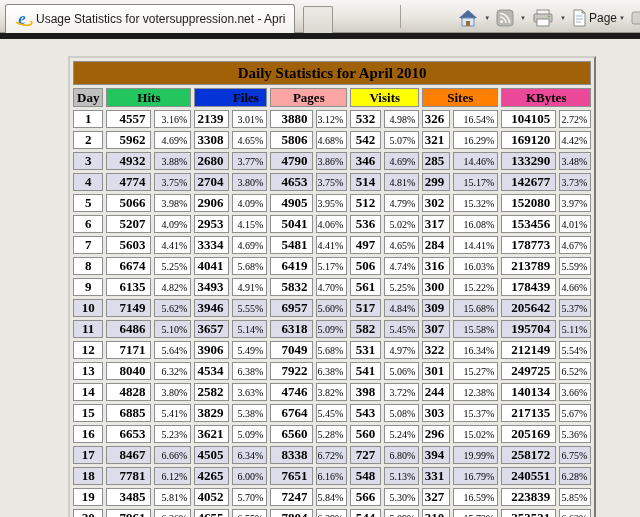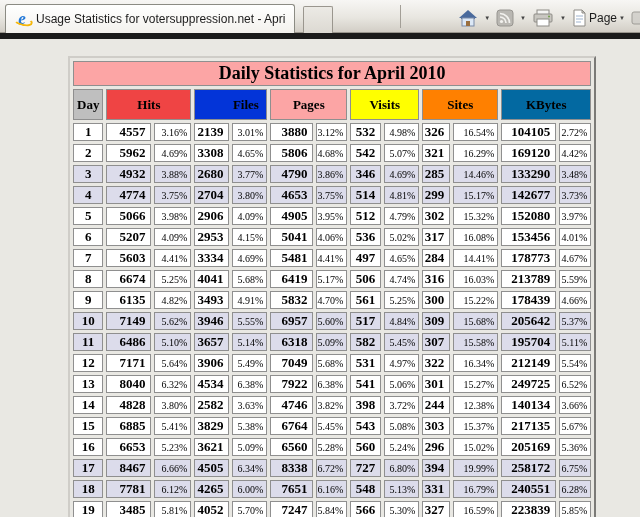--- a/index.html
+++ b/index.html
@@ -51,25 +51,25 @@
   
   .content { width:640px; height:478px; background:#e9e8e3; padding:17px 0 0 68px; }
 
   table.stats {
     border-collapse:separate; border-spacing:3px;
     border:2px outset #cfcdc8; background:#e9e8e3;
     font-family:"Liberation Serif", serif; color:#000;
   }
   .stats th, .stats td { border:1px solid #8f8f8f; }
   .stats th.title-cell {
-    background:#fca5a5; font-size:18px; font-weight:bold;
+    background:#a16207; font-size:15px; font-weight:bold;
     height:24px; text-align:center; padding:1px 4px;
   }
   .stats th.hdr {
-    font-size:13px; font-weight:bold; height:31px; text-align:center; padding:0 3px;
+    font-size:13px; font-weight:bold; height:19px; text-align:center; padding:0 3px;
   }
   .stats td { height:17px; background:#ffffff; }
   .stats tr.weekend td { background:#dcdceb; }
   .stats td.day { font-size:13px; font-weight:bold; text-align:center; }
   .stats td.val { font-size:13px; font-weight:bold; text-align:right; padding-right:5px; }
   .stats td.pct { font-size:10px; text-align:right; padding-right:3px; }
 
   
   svg.cicon { display:block; }
 </style>
@@ -155,26 +155,26 @@
         <col style="width:45px">
         <col style="width:55px">
       <col style="width:32px">
     </colgroup>
     <thead>
       <tr>
         <th class="title-cell" colspan="13">Daily Statistics for April 2010</th>
       </tr>
       <tr>
         <th class="hdr" style="background: rgb(191, 191, 191);">Day</th>
-        <th class="hdr" colspan="2" style="background: #ef4444;">Hits</th>
+        <th class="hdr" colspan="2" style="background: #22c55e;">Hits</th>
         <th class="hdr" colspan="2" style="background: rgb(3, 52, 216); padding-left: 33px;">Files</th>
         <th class="hdr" colspan="2" style="background: #fca5a5;">Pages</th>
         <th class="hdr" colspan="2" style="background: rgb(255, 255, 0);">Visits</th>
         <th class="hdr" colspan="2" style="background: rgb(255, 128, 0); margin-left: 44px;">Sites</th>
-        <th class="hdr" colspan="2" style="background: #0369a1;">KBytes</th>
+        <th class="hdr" colspan="2" style="background: #ec4899;">KBytes</th>
       </tr>
     </thead>
     <tbody>
         <tr>
           <td class="day">1</td>
           <td class="val">4557</td>
           <td class="pct">3.16%</td>
           <td class="val">2139</td>
           <td class="pct">3.01%</td>
           <td class="val">3880</td>

